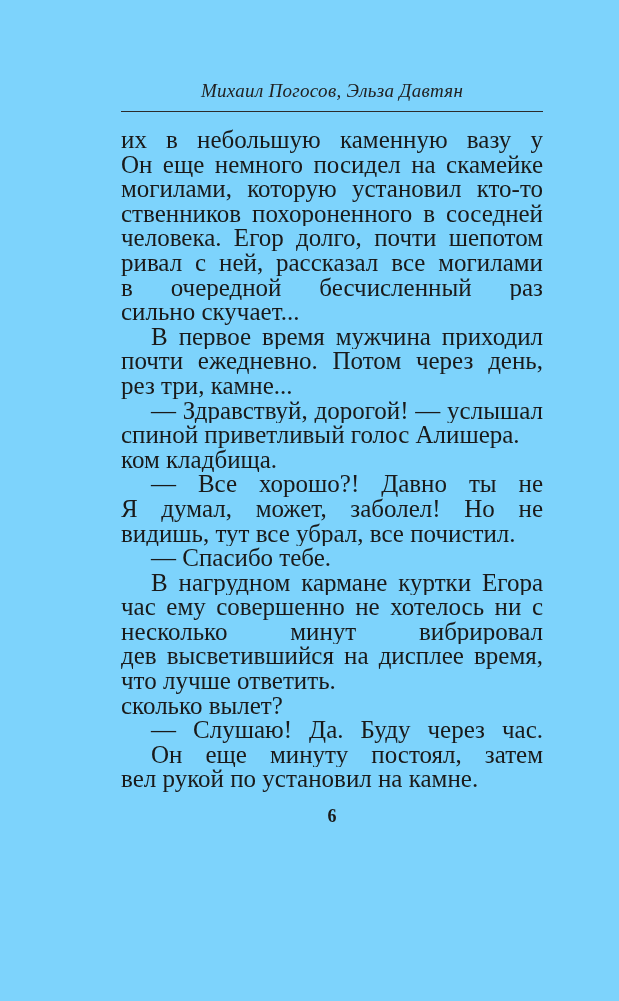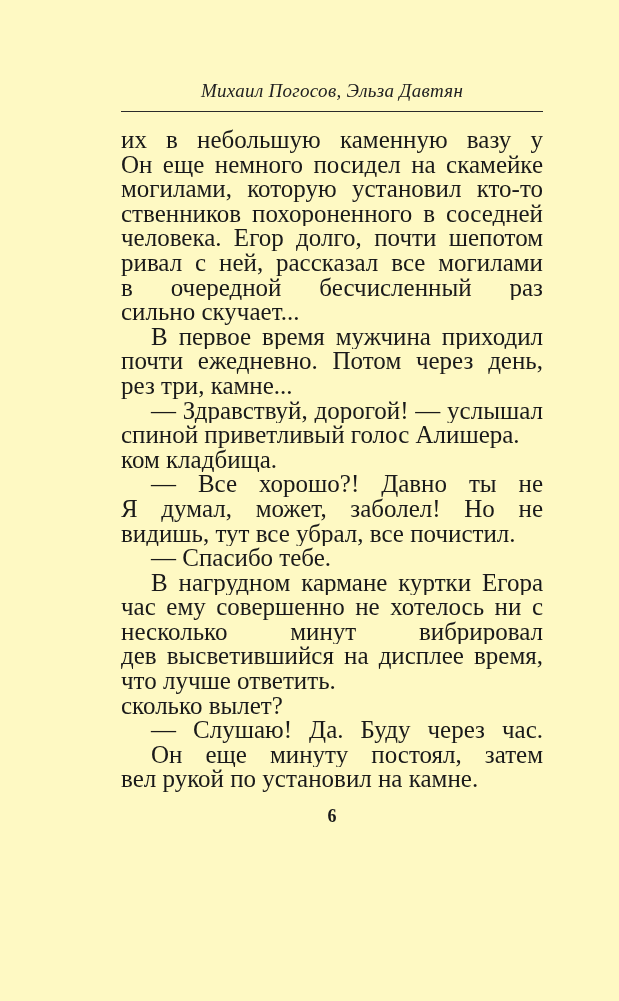--- a/index.html
+++ b/index.html
@@ -5,21 +5,21 @@
   html, body {
     margin: 0;
     padding: 0;
     background: #e9e9e9;
   }
   .page {
     position: relative;
     width: 619px;
     height: 1001px;
     margin: 0 auto;
-    background: #fef9c3;
+    background: #7dd3fc;
     font-family: "Liberation Serif", "DejaVu Serif", serif;
     color: #1a1a1a;
     overflow: hidden;
     box-sizing: border-box;
   }
   .text-column {
     position: absolute;
     left: 121px;
     top: 0;
     width: 422px;

